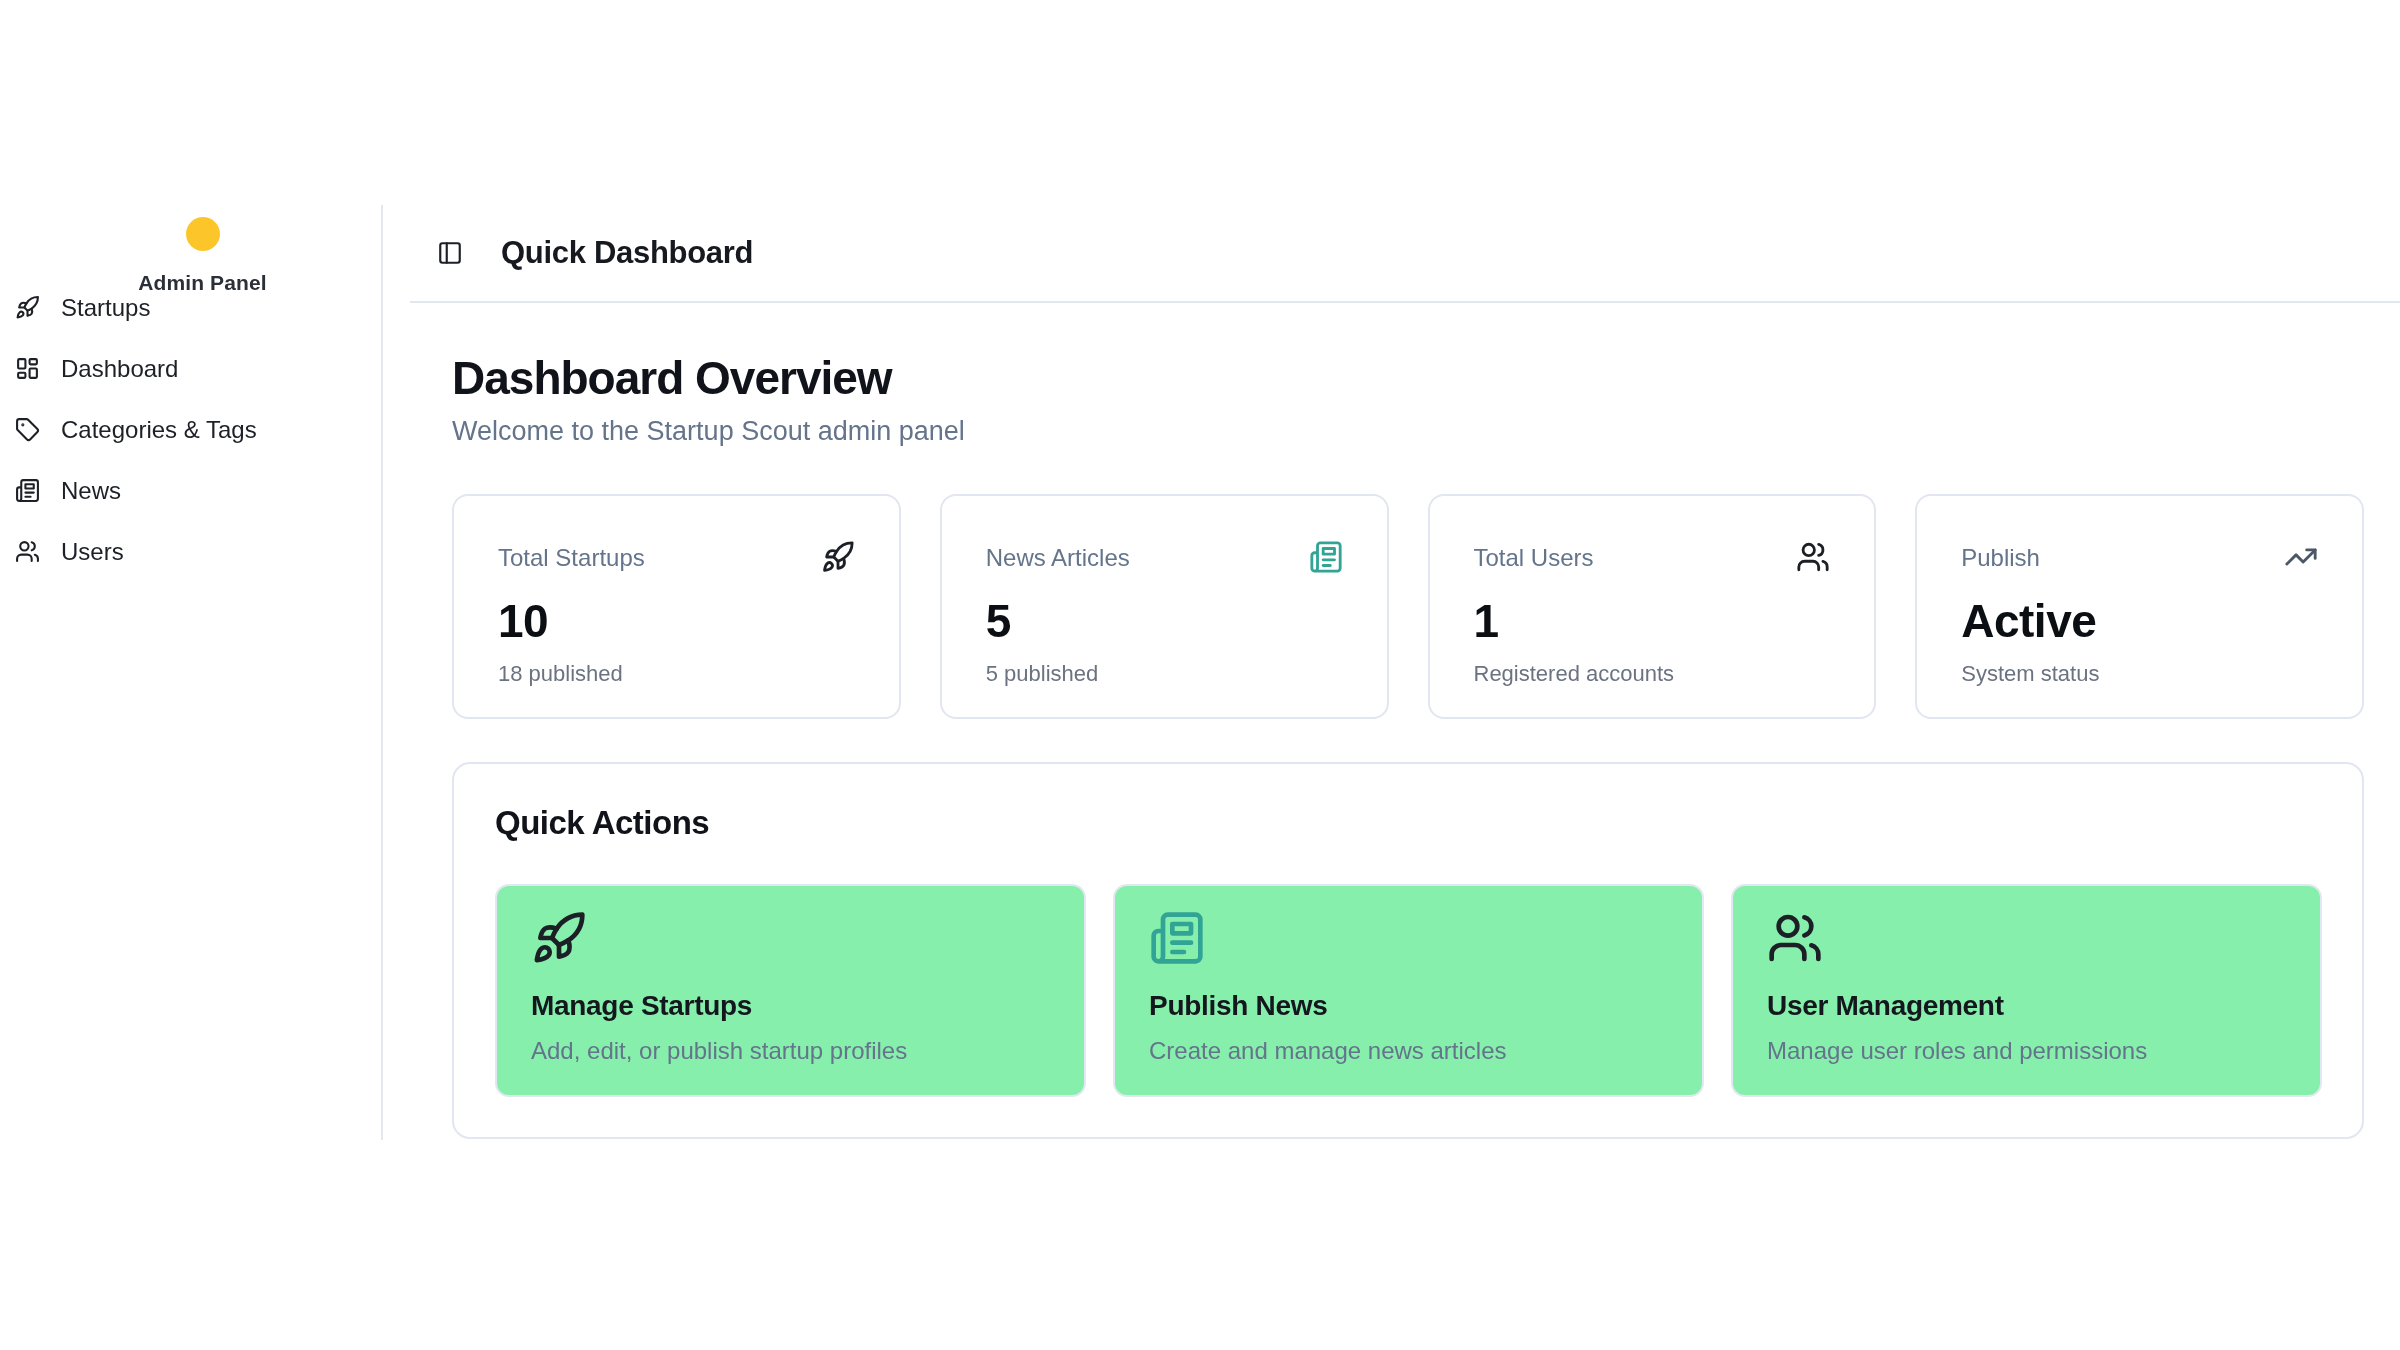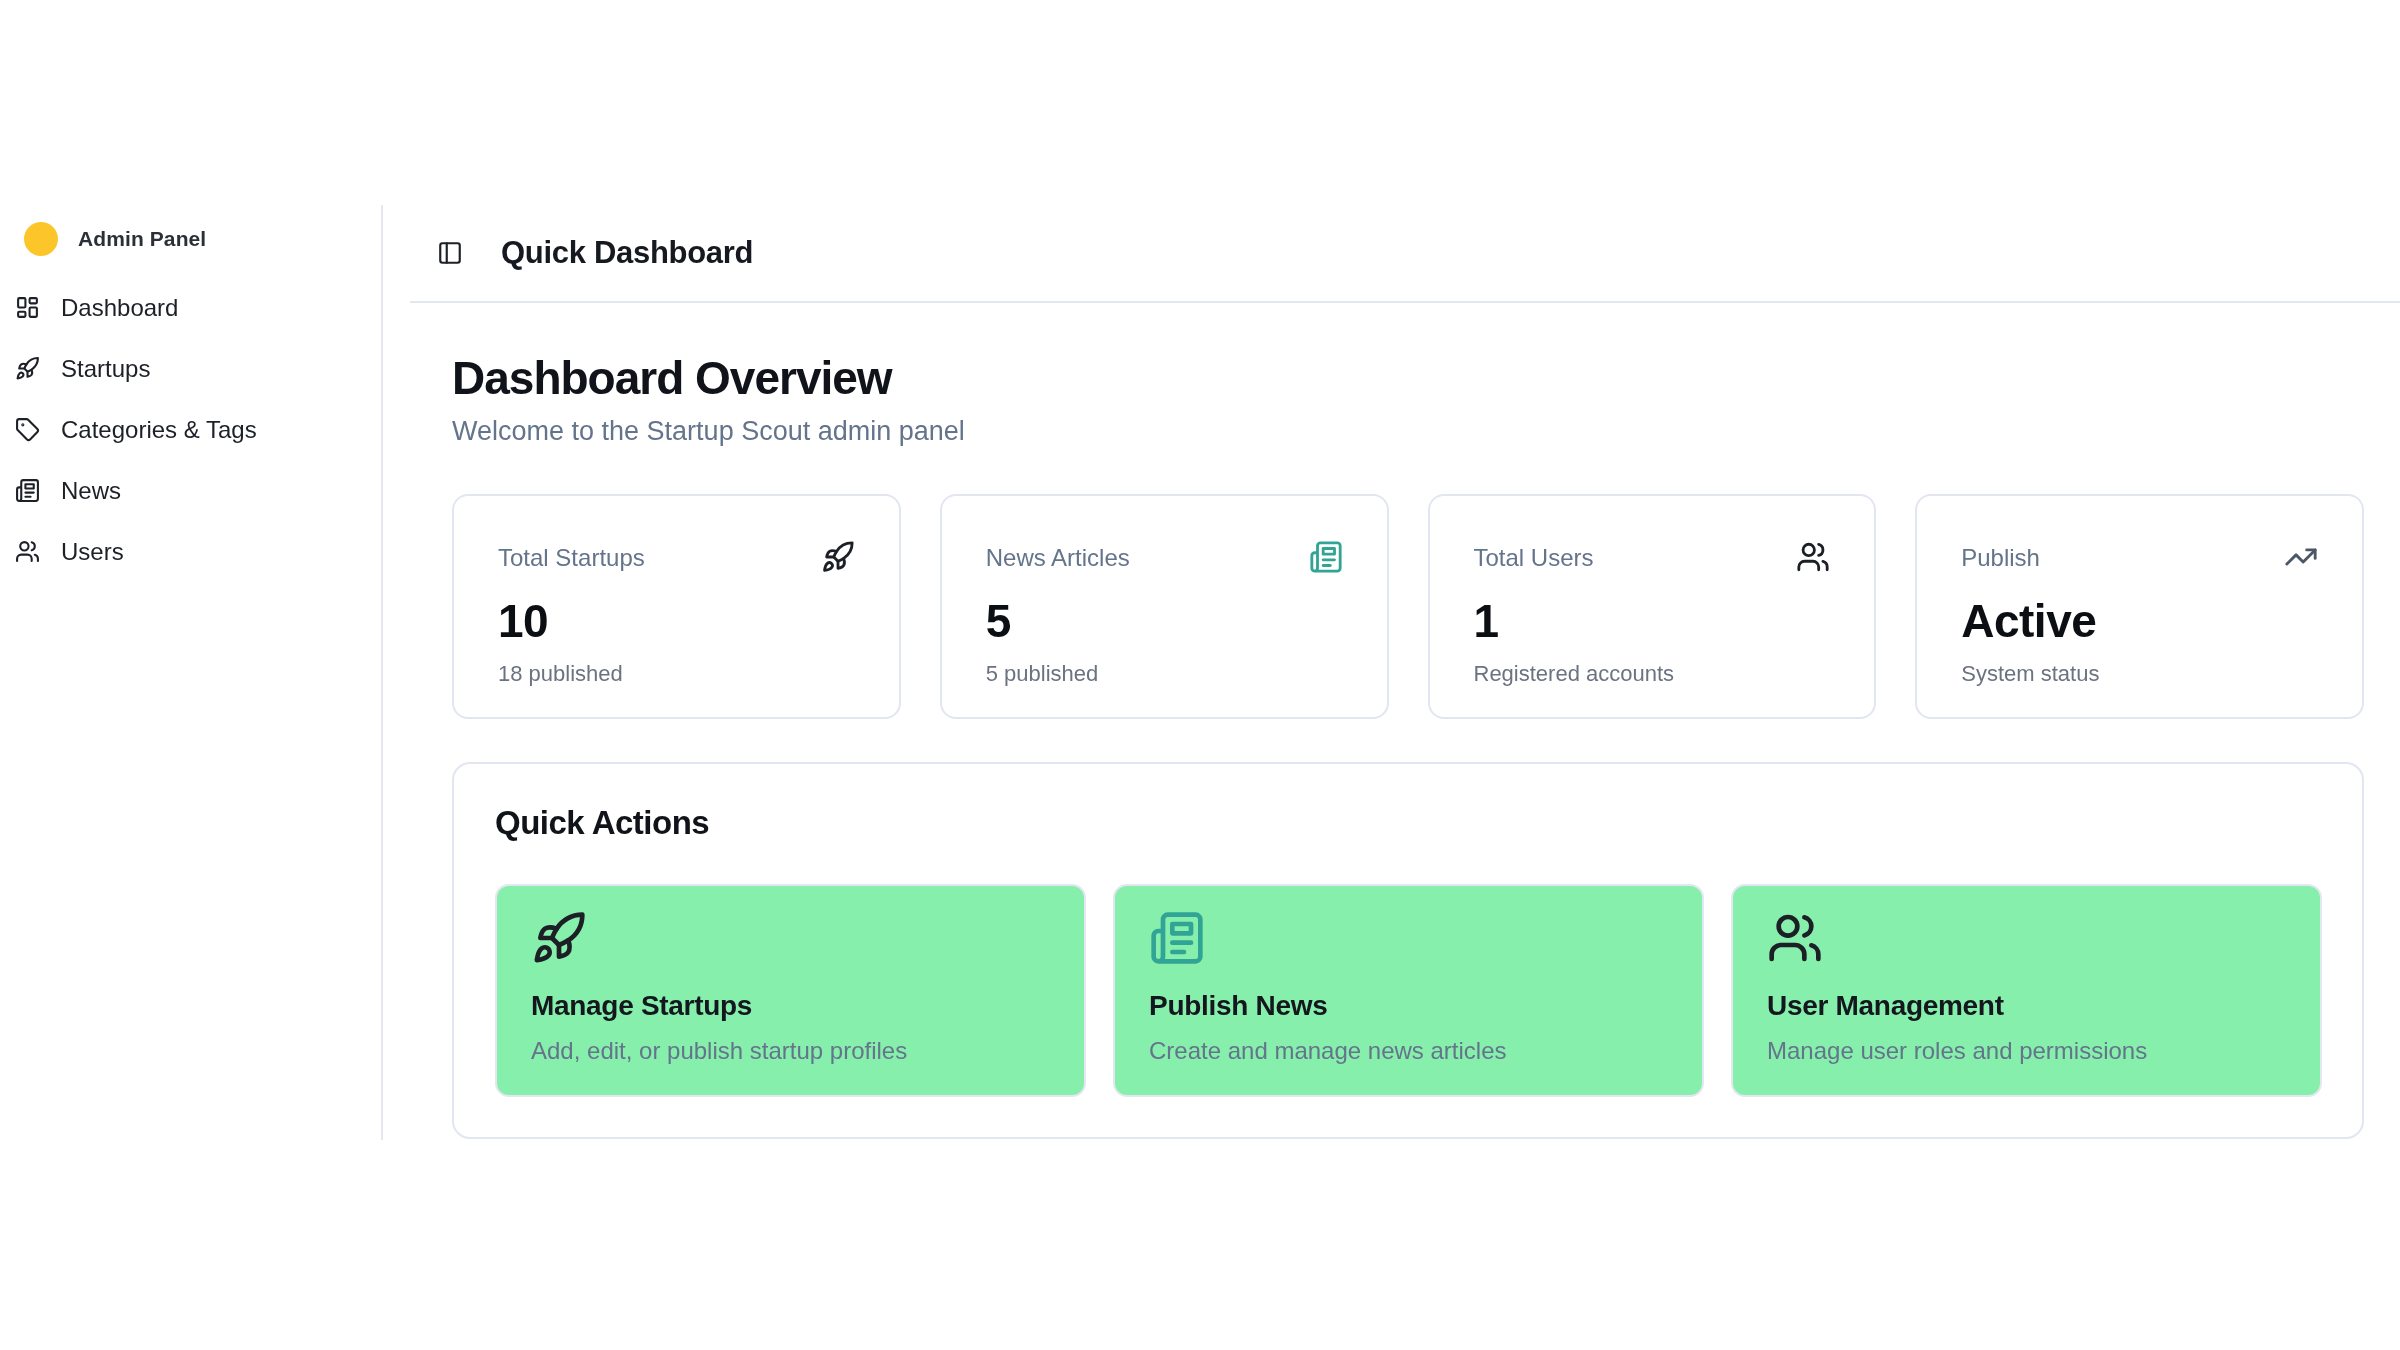--- a/index.html
+++ b/index.html
@@ -18,21 +18,21 @@
   }
   
   .sidebar {
     width: 383px; flex: 0 0 383px;
     border-right: 2px solid #e4e7f0;
     padding-top: 12px;
     background: #ffffff;
   }
   .logo-row {
     display: flex; align-items: center; gap: 20px;
-    padding-left: 24px; height: 44px;
+    padding-left: 24px; height: 44px; flex-direction: column;
   }
   .logo-dot {
     width: 34px; height: 34px; border-radius: 50%;
     background: #fcc62b; flex: 0 0 34px;
   }
   .logo-text { font-size: 21px; font-weight: 700; color: #2b3038; letter-spacing: 0.1px; }
   nav { margin-top: 16px; }
   .nav-item {
     display: flex; align-items: center; gap: 21px;
     height: 61px; padding-left: 15px; cursor: pointer;
@@ -103,38 +103,38 @@
 
   <aside class="sidebar">
     <div class="logo-row">
       <span class="logo-dot" style="background: rgb(252, 198, 43);"></span>
       <span class="logo-text">Admin Panel</span>
     </div>
     <nav>
       <div class="nav-item">
         <span class="nav-icon">
             <svg viewBox="0 0 24 24" fill="none" stroke="currentColor" stroke-width="2" stroke-linecap="round" stroke-linejoin="round">
+              <path d="M4.5 16.5c-1.5 1.26-2 5-2 5s3.74-.5 5-2c.71-.84.7-2.13-.09-2.91a2.18 2.18 0 0 0-2.91-.09z"></path>
+              <path d="m12 15-3-3a22 22 0 0 1 2-3.95A12.88 12.88 0 0 1 22 2c0 2.72-.78 7.5-6 11a22.35 22.35 0 0 1-4 2z"></path>
+              <path d="M9 12H4s.55-3.03 2-4c1.62-1.08 5 0 5 0"></path>
+              <path d="M12 15v5s3.03-.55 4-2c1.08-1.62 0-5 0-5"></path>
+            </svg>
+          </span>
+        <span class="nav-label">Startups</span>
+      </div>
+      <div class="nav-item">
+        <span class="nav-icon">
+            <svg viewBox="0 0 24 24" fill="none" stroke="currentColor" stroke-width="2" stroke-linecap="round" stroke-linejoin="round">
               <rect width="7" height="9" x="3" y="3" rx="1"></rect>
               <rect width="7" height="5" x="14" y="3" rx="1"></rect>
               <rect width="7" height="9" x="14" y="12" rx="1"></rect>
               <rect width="7" height="5" x="3" y="16" rx="1"></rect>
             </svg>
           </span>
         <span class="nav-label">Dashboard</span>
-      </div>
-      <div class="nav-item">
-        <span class="nav-icon">
-            <svg viewBox="0 0 24 24" fill="none" stroke="currentColor" stroke-width="2" stroke-linecap="round" stroke-linejoin="round">
-              <path d="M4.5 16.5c-1.5 1.26-2 5-2 5s3.74-.5 5-2c.71-.84.7-2.13-.09-2.91a2.18 2.18 0 0 0-2.91-.09z"></path>
-              <path d="m12 15-3-3a22 22 0 0 1 2-3.95A12.88 12.88 0 0 1 22 2c0 2.72-.78 7.5-6 11a22.35 22.35 0 0 1-4 2z"></path>
-              <path d="M9 12H4s.55-3.03 2-4c1.62-1.08 5 0 5 0"></path>
-              <path d="M12 15v5s3.03-.55 4-2c1.08-1.62 0-5 0-5"></path>
-            </svg>
-          </span>
-        <span class="nav-label">Startups</span>
       </div>
       <div class="nav-item">
         <span class="nav-icon">
             <svg viewBox="0 0 24 24" fill="none" stroke="currentColor" stroke-width="2" stroke-linecap="round" stroke-linejoin="round">
               <path d="M12.586 2.586A2 2 0 0 0 11.172 2H4a2 2 0 0 0-2 2v7.172a2 2 0 0 0 .586 1.414l8.704 8.704a2.426 2.426 0 0 0 3.42 0l6.58-6.58a2.426 2.426 0 0 0 0-3.42z"></path>
               <circle cx="7.5" cy="7.5" r=".5" fill="currentColor"></circle>
             </svg>
           </span>
         <span class="nav-label">Categories &amp; Tags</span>
       </div>

